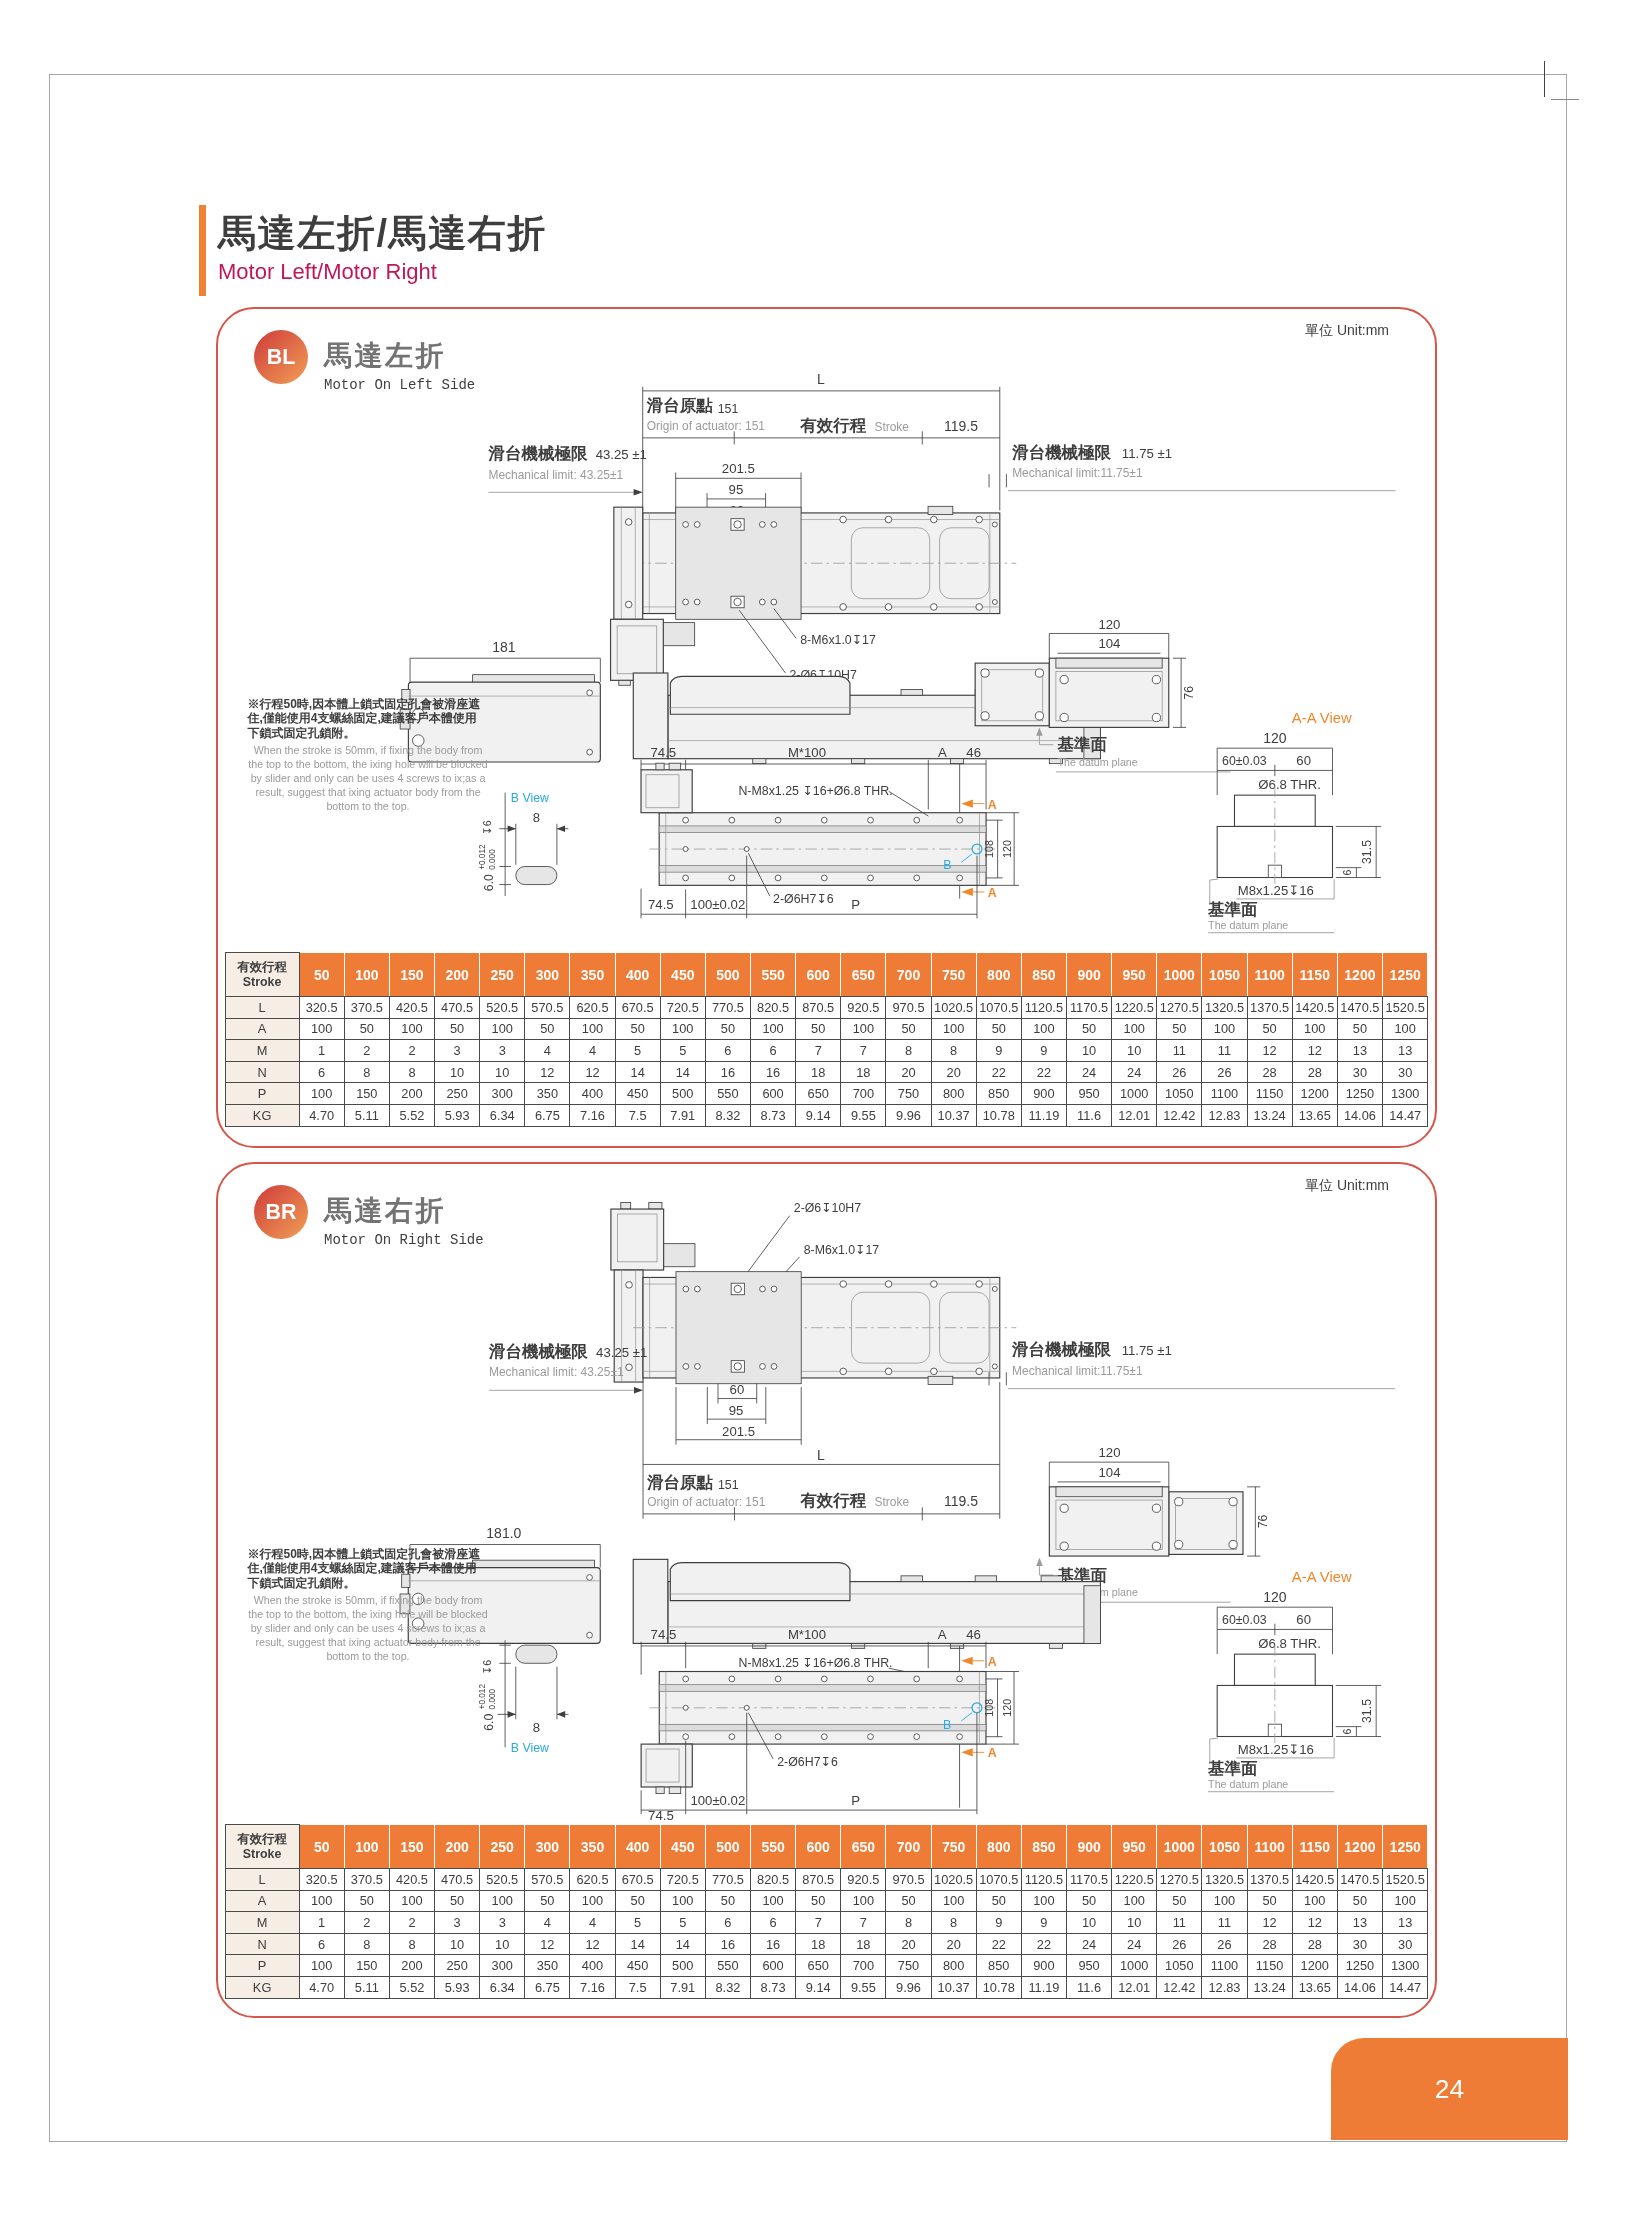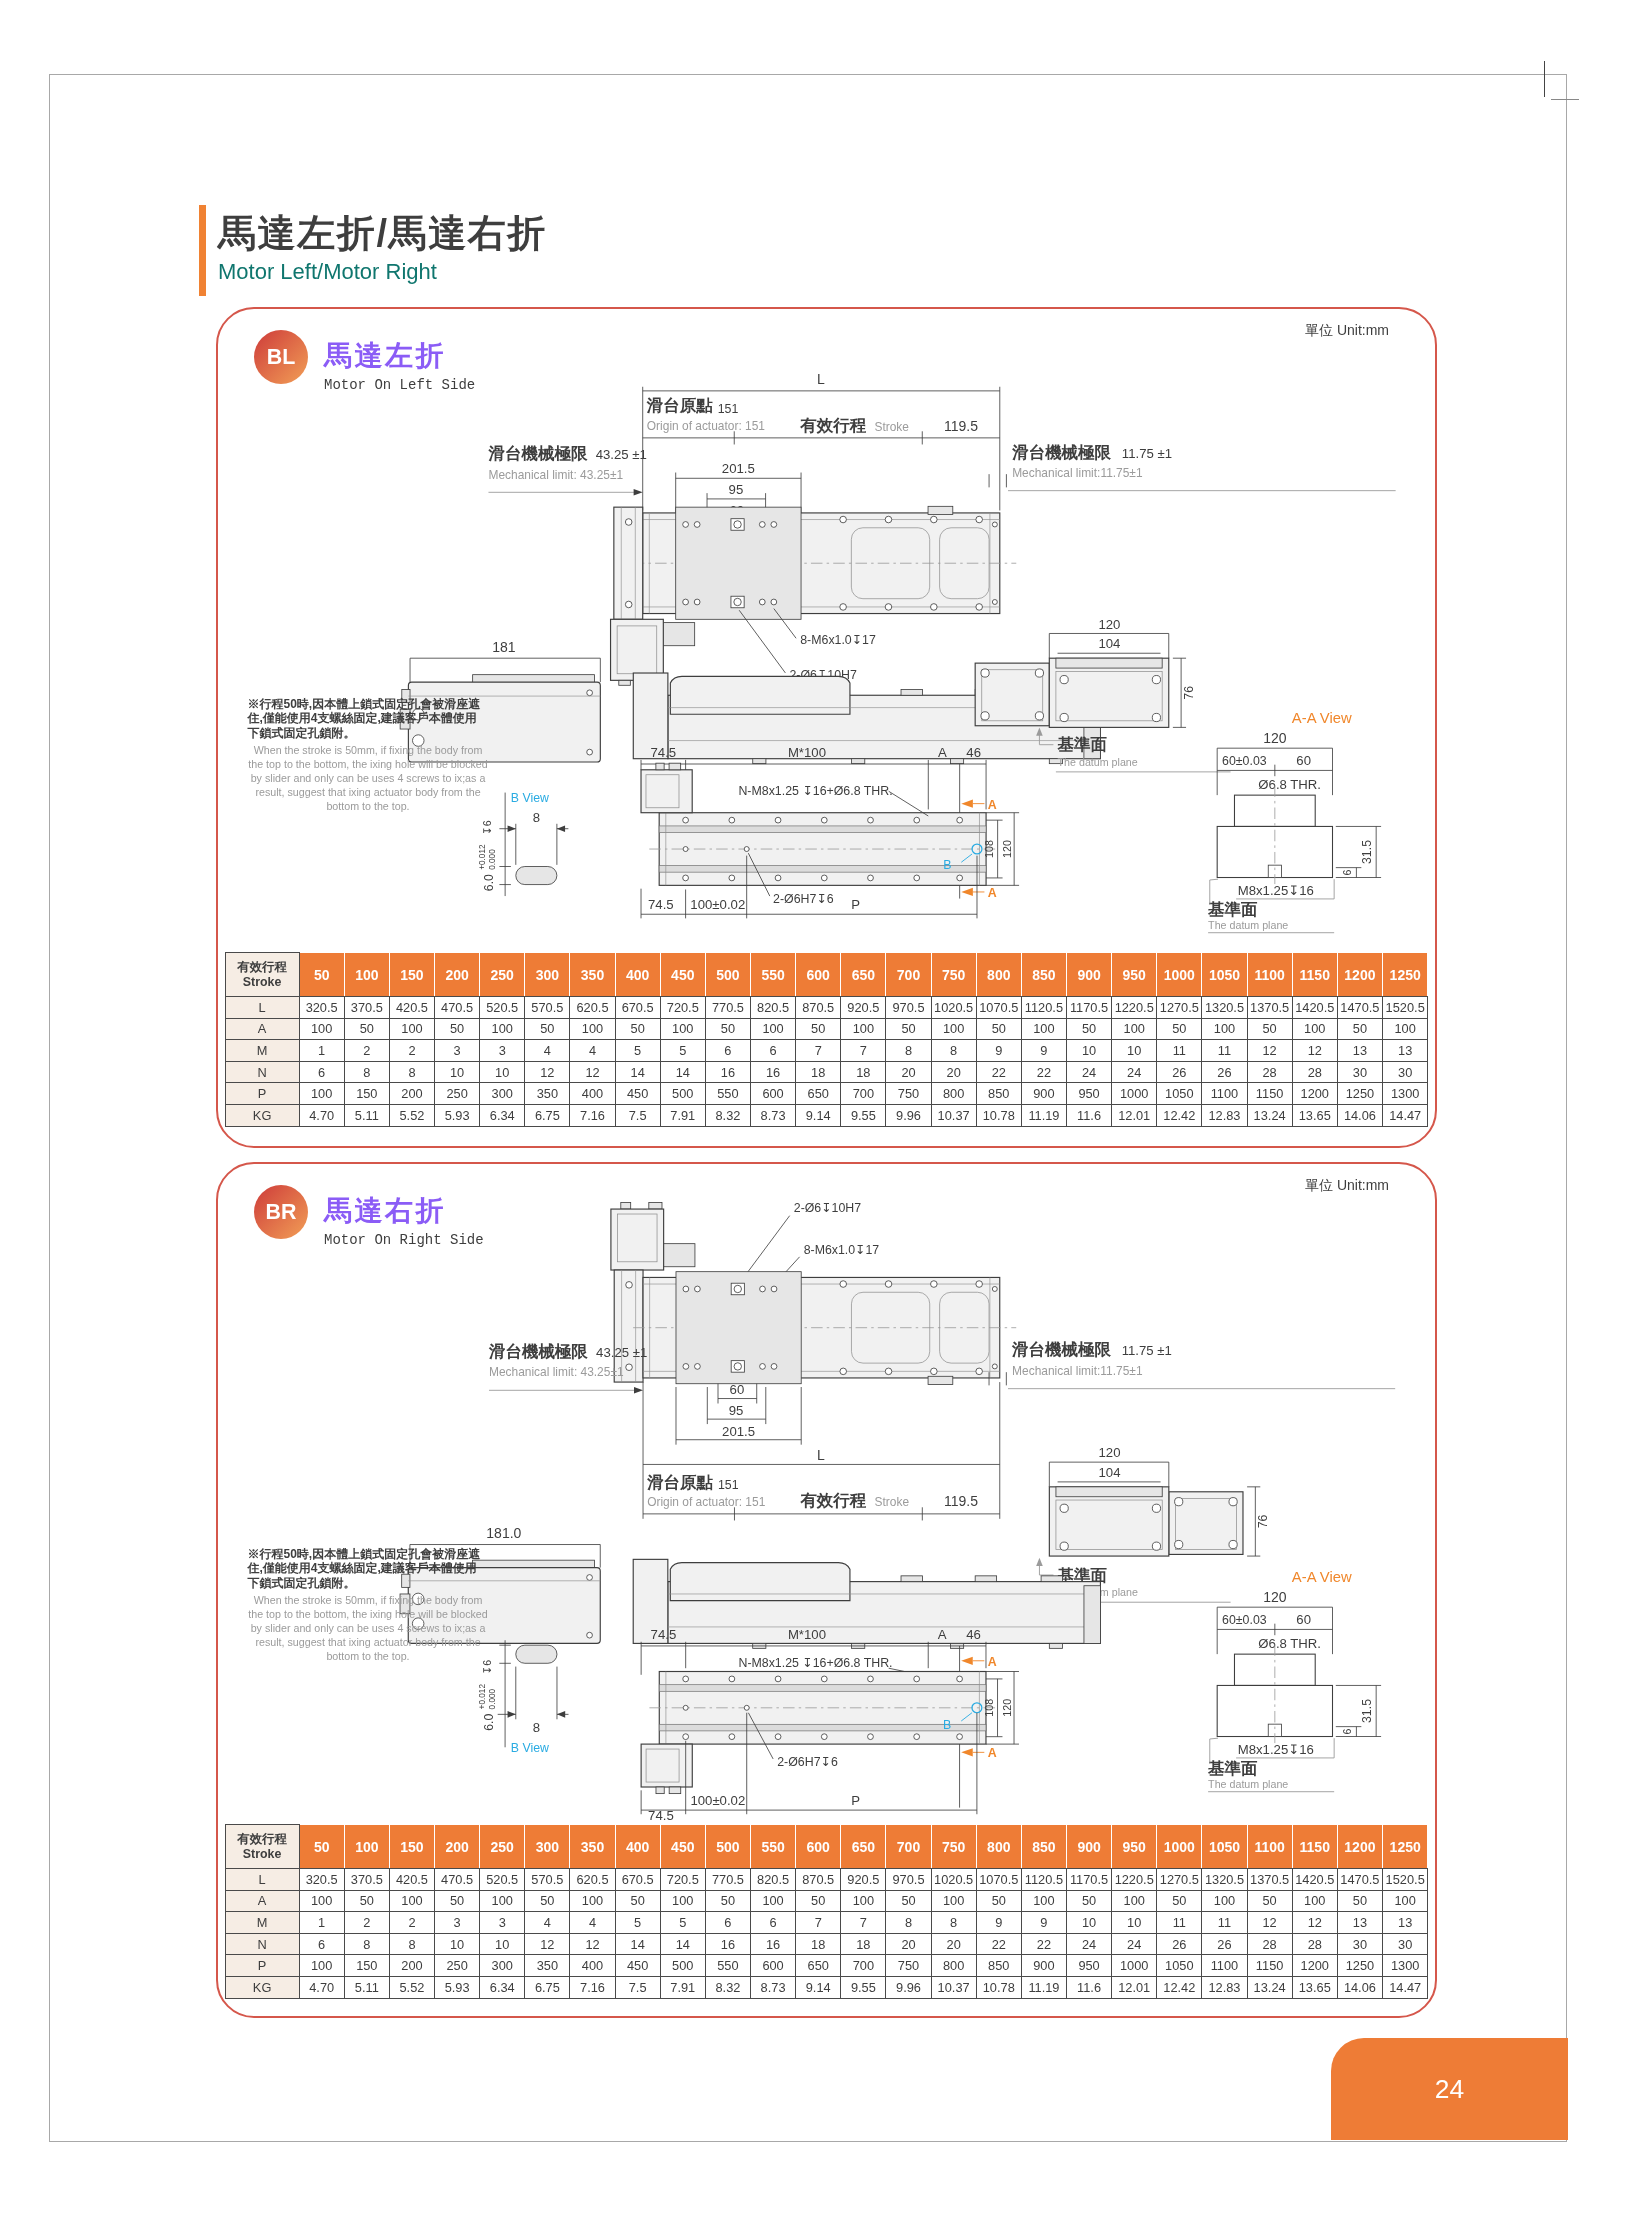--- a/index.html
+++ b/index.html
@@ -2,27 +2,27 @@
 <html style="font-size:13.2px"><head>
 <meta charset="utf-8">
 <style>
   html,body{margin:0;padding:0;background:#fff;}
   #page{position:relative;width:1650px;height:2227px;background:#fff;font-family:"Liberation Sans",sans-serif;overflow:hidden;}
   .page-border{position:absolute;left:49px;top:74px;width:1516px;height:2066px;border:1.2px solid #A8A8A8;}
   .cropmark-v{position:absolute;left:1544px;top:61px;width:0.8px;height:36px;background:#444;}
   .cropmark-h{position:absolute;left:1551px;top:99px;width:28px;height:0.8px;background:#888;}
   .title-bar{position:absolute;left:199px;top:205px;width:7.4px;height:91px;background:#F08233;}
   .page-title-zh{position:absolute;left:218px;top:208px;font-size:38px;font-weight:bold;color:#3E3E3E;letter-spacing:1.6px;}
-  .page-title-en{position:absolute;left:218px;top:259px;font-size:22px;color:#0f766e;}
+  .page-title-en{position:absolute;left:218px;top:259px;font-size:22px;color:#be185d;}
   .panel{position:absolute;left:216px;width:1221px;border:2.1px solid #D5574B;border-radius:38px;background:#fff;box-sizing:border-box;}
   .unit{position:absolute;right:46px;top:13.2px;font-size:14px;color:#3E3E3E;}
   .badge{position:absolute;left:36px;top:21.4px;width:54px;height:54px;border-radius:50%;
          background:linear-gradient(135deg,#D34A3E 15%,#F09A55 95%);color:#fff;font-size:21.4px;font-weight:bold;
          display:flex;align-items:center;justify-content:center;}
-  .sec-zh{position:absolute;left:106px;top:28px;font-size:28px;font-weight:bold;color:#8b5cf6;letter-spacing:2.5px;}
+  .sec-zh{position:absolute;left:106px;top:28px;font-size:28px;font-weight:bold;color:#737373;letter-spacing:2.5px;}
   .sec-en{position:absolute;left:106px;top:68px;font-size:14px;color:#3E3E3E;font-family:Liberation Mono, monospace;}
   .note{position:absolute;left:11.5px;width:241px;margin-left:18px;}
   .note-zh{font-size:12px;font-weight:bold;color:#3E3E3E;line-height:14.4px;}
   .note-en{font-size:10.7px;color:#9B9B9B;line-height:14px;margin-top:2.5px;text-align:center;}
   .dwg{position:absolute;}
   svg text{font-family:"Liberation Sans",sans-serif;}
   .fs20b{font-size:20px;font-weight:bold;fill:#3E3E3E;}
   .fs17{font-size:17px;fill:#3E3E3E;} .fs16{font-size:16px;fill:#3E3E3E;}
   .fs15{font-size:15px;fill:#3E3E3E;} .fs13{font-size:13px;fill:#3E3E3E;} .fs10{font-size:10px;fill:#3E3E3E;}
   .fs14g{font-size:14.5px;fill:#9B9B9B;} .fs13g{font-size:13px;fill:#9B9B9B;}

